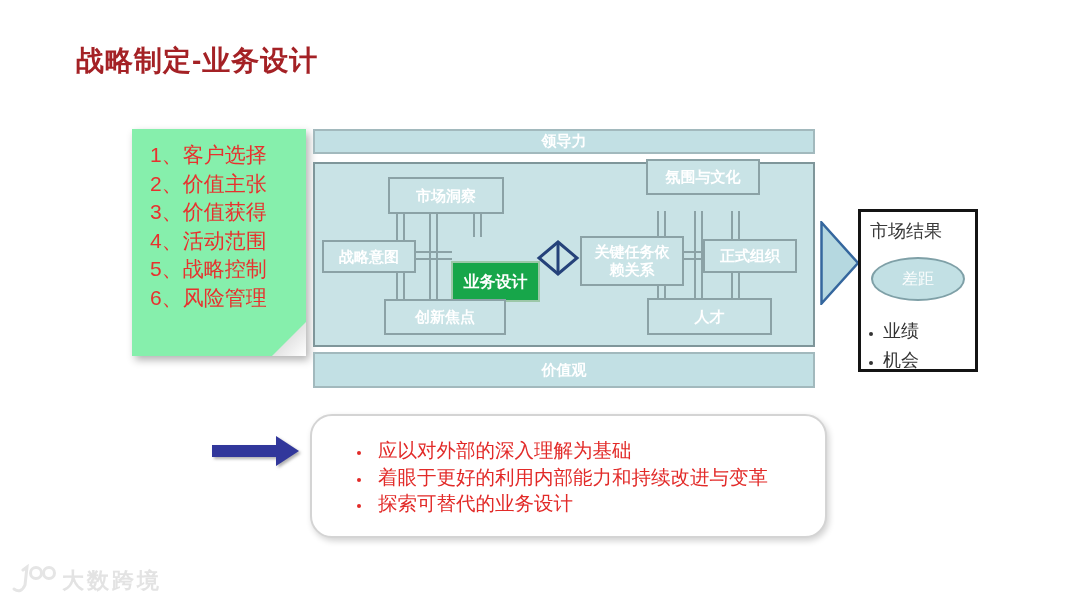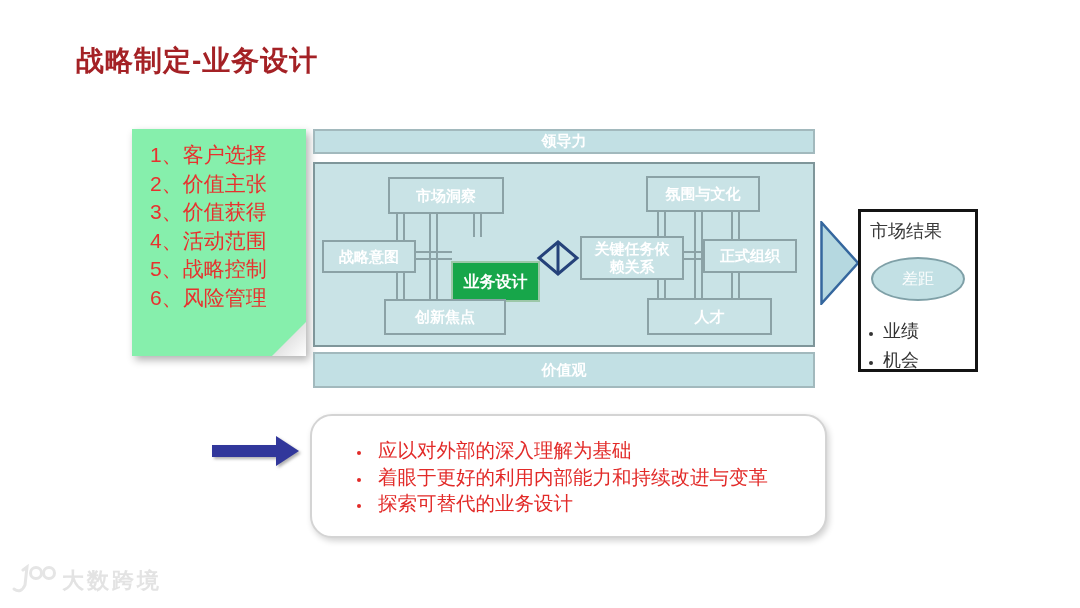--- a/index.html
+++ b/index.html
@@ -114,30 +114,30 @@
   <div class="conn-v" style="left:657px;top:211px;height:26px;"></div>
   <div class="conn-v" style="left:657px;top:276px;height:23px;"></div>
   <div class="conn-v" style="left:694px;top:211px;height:88px;"></div>
   <div class="conn-v" style="left:731px;top:211px;height:29px;"></div>
   <div class="conn-v" style="left:731px;top:272px;height:27px;"></div>
   <div class="conn-h" style="left:682px;top:251px;width:22px;"></div>
 
   <div class="blm-box" style="left:388px;top:177px;width:116px;height:37px;">
     <span>市场洞察</span>
   </div>
-  <div class="blm-box" style="left:646px;top:176px;width:114px;height:36px;">
+  <div class="blm-box" style="left:646px;top:159px;width:114px;height:36px;">
     <span>氛围与文化</span>
   </div>
   <div class="blm-box" style="left:322px;top:240px;width:94px;height:33px;">
     <span>战略意图</span>
   </div>
   <div class="blm-box green" style="left:451px;top:236px;width:89px;height:41px;margin-top:25px;">
     <span>业务设计</span>
   </div>
-  <div class="blm-box" style="left:580px;top:236px;width:104px;height:44px;flex-direction:column;">
+  <div class="blm-box" style="left:580px;top:236px;width:104px;height:50px;flex-direction:column;">
     <span>关键任务依</span>
     <span>赖关系</span>
   </div>
   <div class="blm-box" style="left:703px;top:239px;width:94px;height:34px;">
     <span>正式组织</span>
   </div>
   <div class="blm-box" style="left:384px;top:299px;width:122px;height:36px;">
     <span>创新焦点</span>
   </div>
   <div class="blm-box" style="left:647px;top:298px;width:125px;height:37px;text-align:right;">

